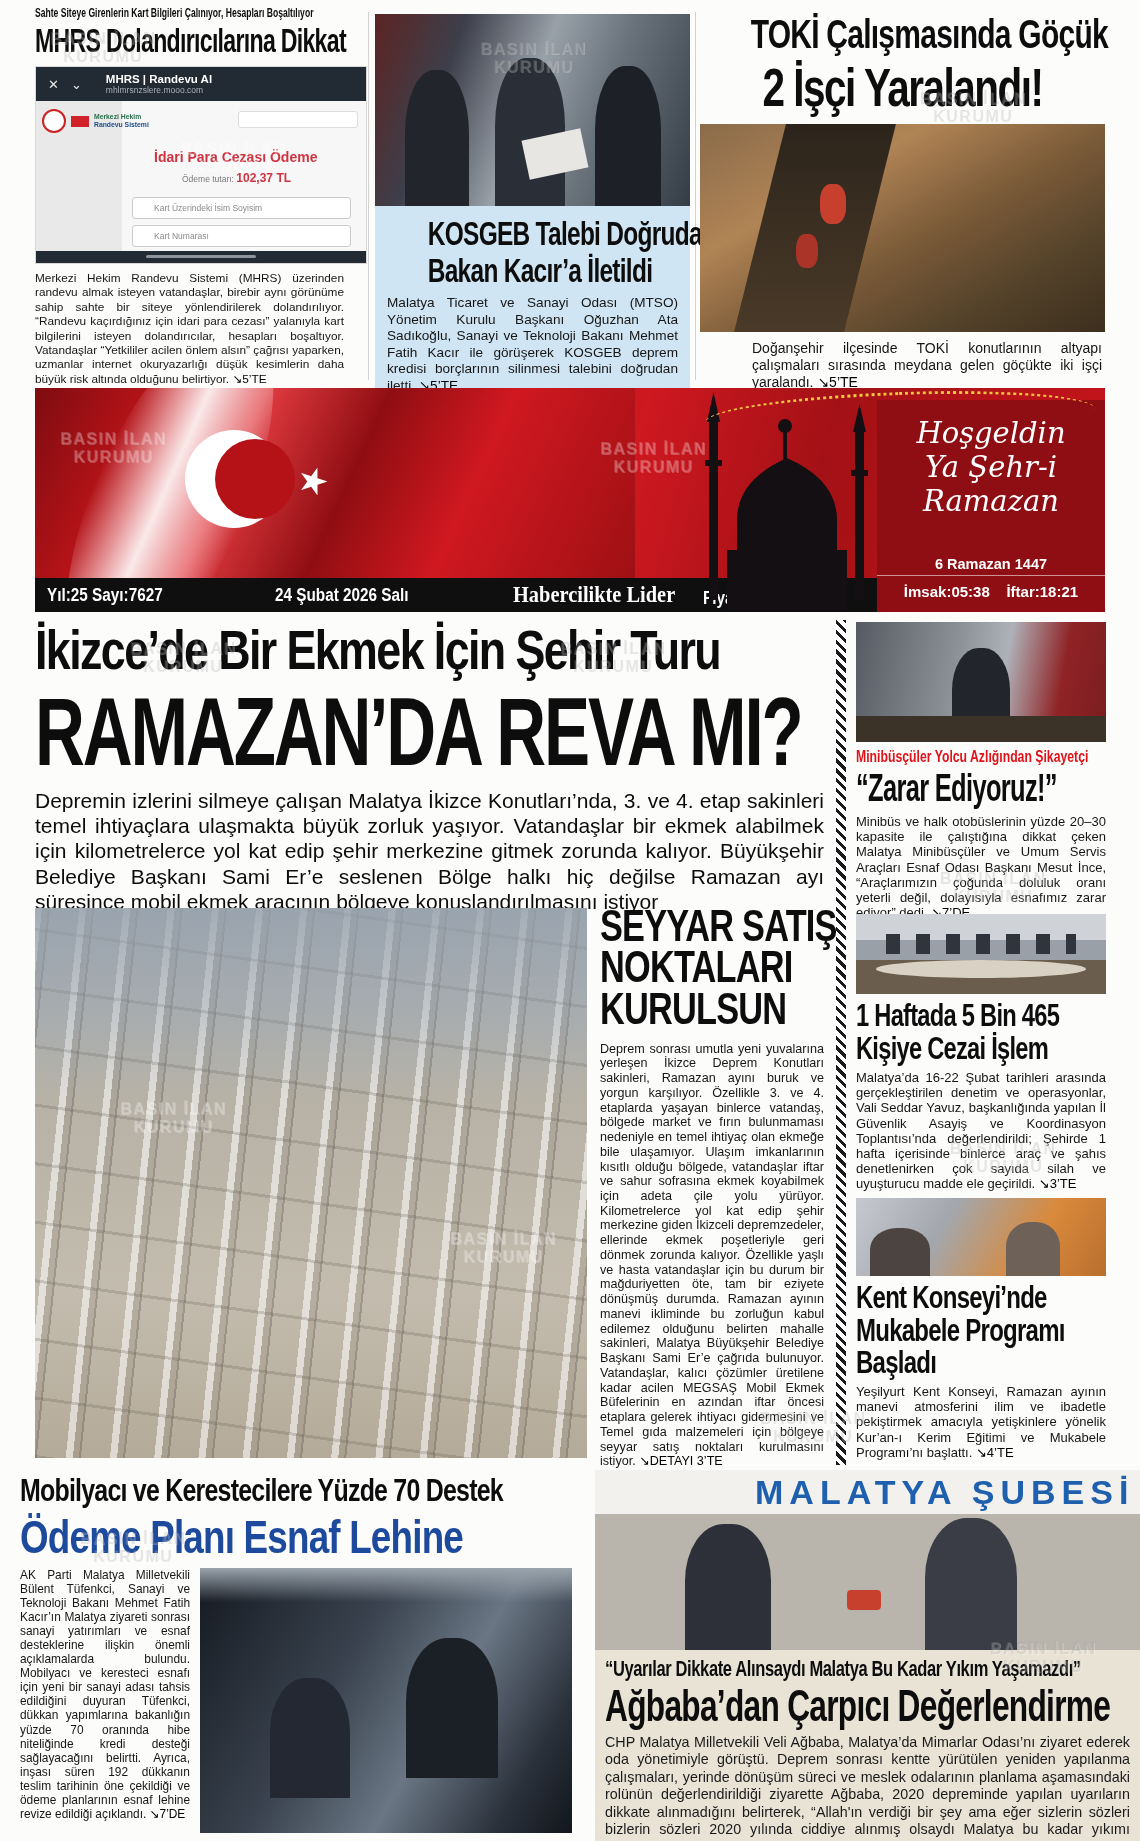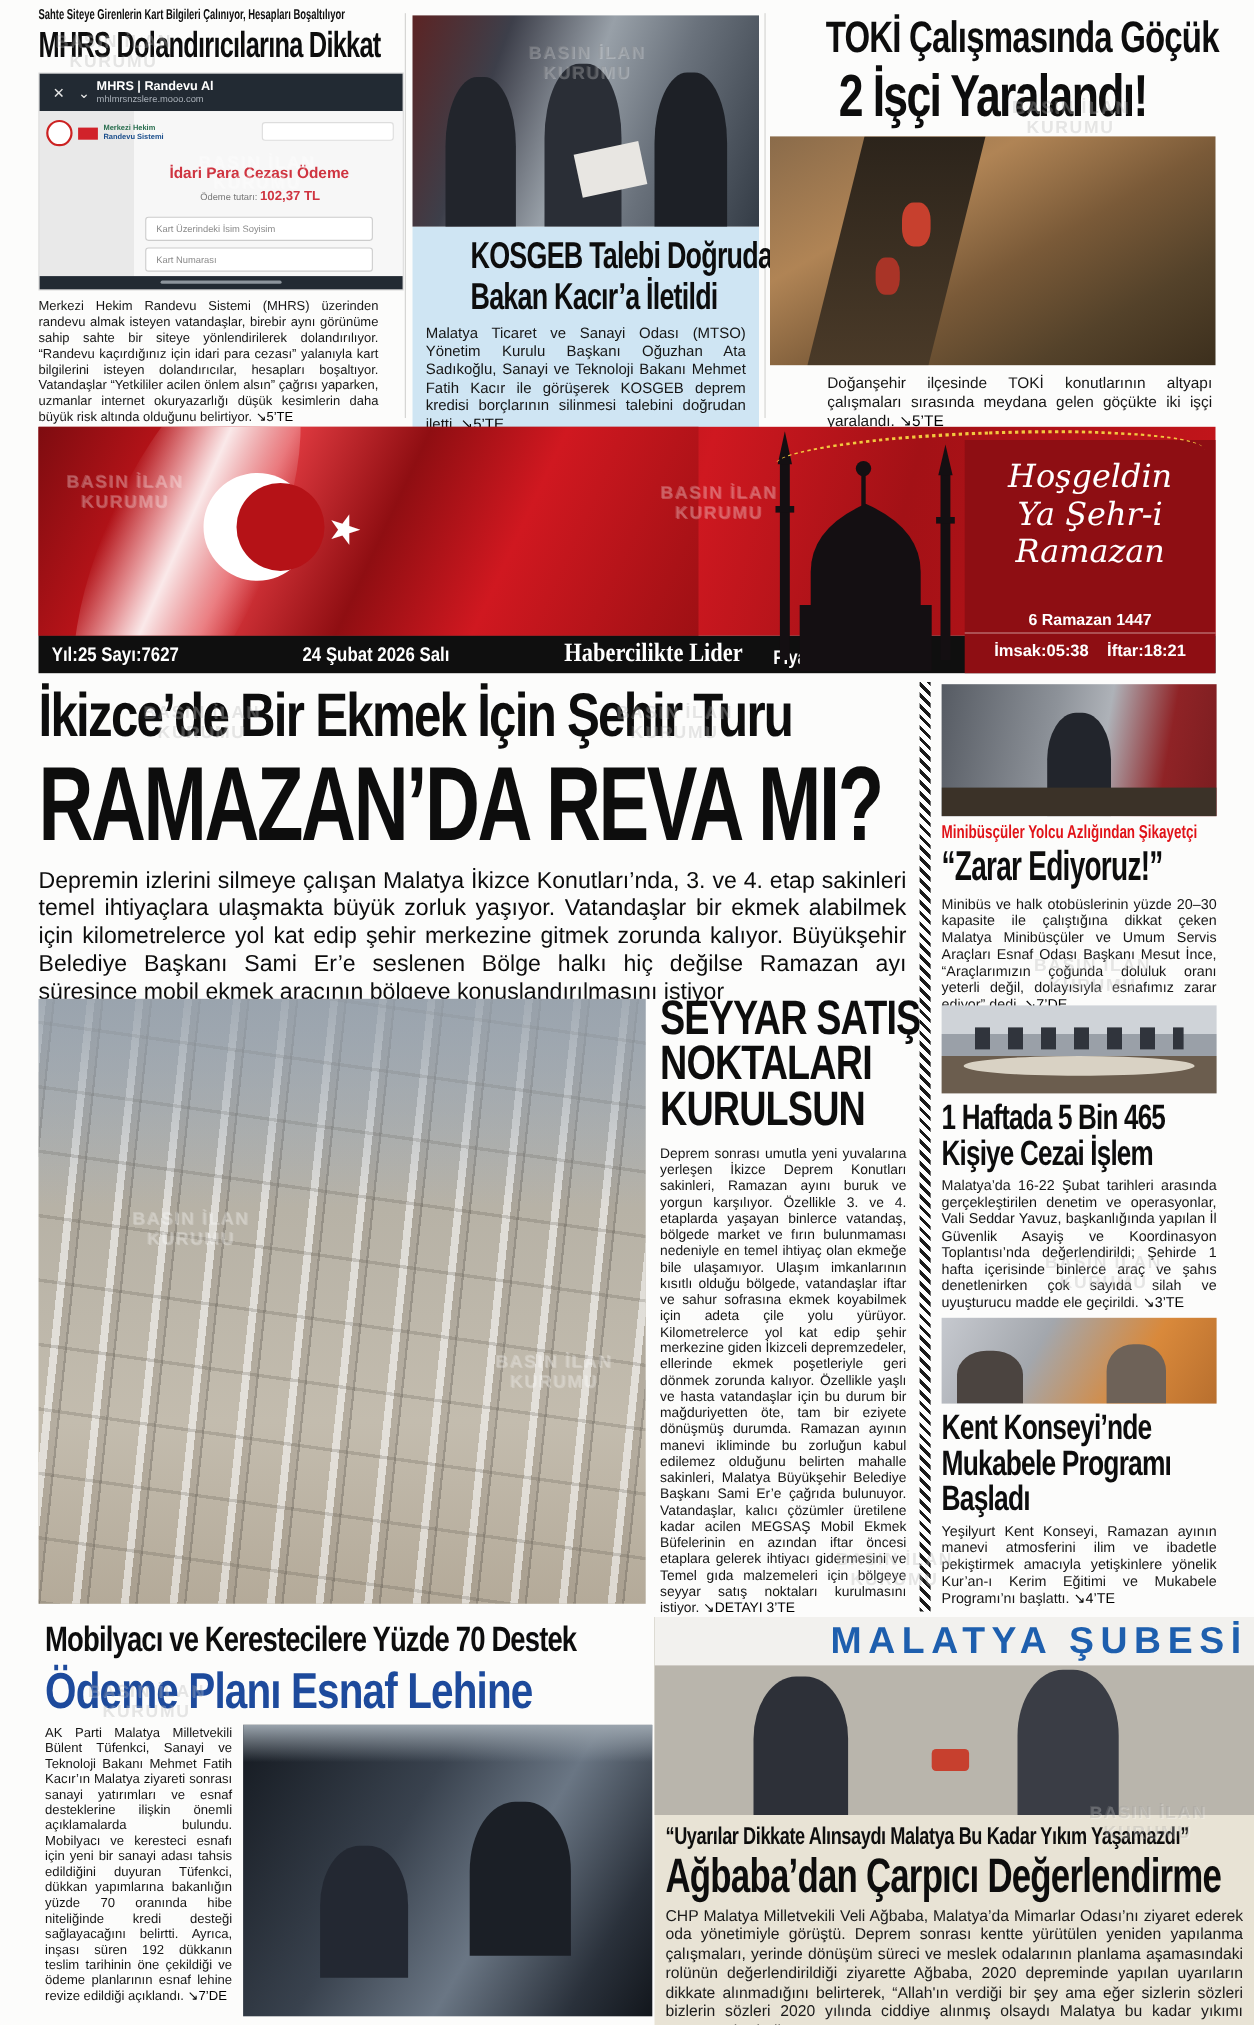--- a/index.html
+++ b/index.html
@@ -12,35 +12,35 @@
   .ref{font-weight:400;white-space:nowrap;color:#000;}
   .vline{position:absolute;width:1px;background:#d2d2d0;}
   .photo{position:absolute;overflow:hidden;}
   .wm{position:absolute;color:rgba(150,150,150,.5);opacity:.45;font-weight:700;font-size:16px;
       letter-spacing:1.5px;text-align:center;line-height:1.15;pointer-events:none;z-index:40;
       text-shadow:1px 1px 0 rgba(255,255,255,.55);}
   
   .shot{position:relative;width:330px;height:196px;background:#efefef;border:1px solid #d8d8d8;}
   .shot-head{height:34px;background:#222a33;display:flex;align-items:center;color:#fff;}
   .shot-head .gl{font-size:13px;color:#e8e8e8;margin-left:12px;}
-  .shot-head .ttl{margin-left:6px;line-height:1.15;}
+  .shot-head .ttl{margin-left:24px;line-height:1.15;}
   .shot-head .ttl .t1{font-size:11.5px;font-weight:700;}
   .shot-head .ttl .t2{font-size:8.5px;color:#a9b0b8;}
   .shot-body{position:relative;height:150px;background:linear-gradient(90deg,#e9e9e9 0 26%,#f7f7f7 26% 100%);}
   .logo-row{position:absolute;left:6px;top:8px;display:flex;align-items:center;gap:5px;}
   .tc-logo{width:20px;height:20px;border:2px solid #c22;border-radius:50%;background:#fff;}
   .flag-chip{width:18px;height:11px;background:#d1222a;}
   .mhrs-logo{font-size:6.8px;font-weight:700;color:#2a6e4f;line-height:1.15;}
   .mhrs-logo .b{color:#1b4e8c;}
   .srch{position:absolute;right:8px;top:10px;width:118px;height:15px;background:#fff;border:1px solid #ddd;border-radius:3px;}
   .pay-title{position:absolute;left:118px;top:48px;font-size:14px;font-weight:700;color:#cf3440;}
   .pay-amt{position:absolute;left:146px;top:70px;font-size:8.5px;color:#777;}
   .pay-amt b{font-size:12px;color:#cf3440;}
   .fld{position:absolute;left:96px;width:196px;height:20px;border:1px solid #ccc;border-radius:3px;background:#fff;
-       font-size:8.5px;color:#8a8a8a;line-height:20px;padding-left:9px;}
+       font-size:8.5px;color:#8a8a8a;line-height:20px;padding-left:21px;}
   .shot-foot{height:12px;background:#222a33;position:relative;}
   .shot-foot .bar{position:absolute;left:50%;top:4px;width:110px;height:3px;margin-left:-55px;background:#8c949c;border-radius:2px;}
   
   .mast{position:absolute;left:35px;top:388px;width:1070px;height:224px;}
   .band{position:absolute;left:0;top:0;width:100%;height:190px;
         background:linear-gradient(105deg,#8d0f13 0%,#c6151b 20%,#9e1014 38%,#cf1820 55%,#a31116 72%,#c6151b 100%);}
   .flagwave{position:absolute;left:0;top:0;width:600px;height:190px;overflow:hidden;
         background:linear-gradient(115deg,#7e0c10 0%,#c6151b 22%,#e03a40 34%,#8f0e12 52%,#d01820 70%,#9e1014 100%);}
   .swash{position:absolute;left:60px;top:-80px;width:150px;height:380px;transform:rotate(24deg);
         background:linear-gradient(90deg,rgba(255,255,255,0) 0,rgba(255,255,255,.9) 45%,rgba(255,255,255,0) 100%);border-radius:50%;}
@@ -320,21 +320,21 @@
     </div>
     <div class="abs cnd" style="left:0;top:660px;font-size:32px;transform:scaleX(.75);transform-origin:0 0;letter-spacing:-1px;line-height:.97">Kent Konseyi’nde</div>
     <div class="abs cnd" style="left:0;top:692px;font-size:32px;transform:scaleX(.75);transform-origin:0 0;letter-spacing:-1px">Mukabele Programı</div>
     <div class="abs cnd" style="left:0;top:724px;font-size:32px;transform:scaleX(.75);transform-origin:0 0;letter-spacing:-1px">Başladı</div>
     <p class="abs railbt" style="left:0;top:762px;width:250px">
       <span>Yeşilyurt Kent Konseyi, Ramazan ayının manevi atmosferini ilim ve ibadetle pekiştirmek amacıyla yetişkinlere yönelik Kur’an-ı Kerim Eğitimi ve Mukabele Programı’nı başlattı.</span>
       <b class="ref">↘4’TE</b>
     </p>
   </aside>
 
-  <section class="abs" style="left:41px;top:1470px;width:552px;height:365px">
+  <section class="abs" style="left:20px;top:1470px;width:552px;height:365px">
     <div class="cnd" style="font-size:32px;transform:scaleX(.78);transform-origin:0 0;letter-spacing:-1px;margin-top:4px">Mobilyacı ve Kerestecilere Yüzde 70 Destek</div>
     <div class="cnd" style="font-size:46px;transform:scaleX(.8);transform-origin:0 0;letter-spacing:-1px;color:#1d4a9c;margin-top:8px">Ödeme Planı Esnaf Lehine</div>
     <p class="abs bl-body" style="left:0;top:98px;width:170px;margin:0">
       <span>AK Parti Malatya Milletvekili Bülent Tüfenkci, Sanayi ve Teknoloji Bakanı Mehmet Fatih Kacır’ın Malatya ziyareti sonrası sanayi yatırımları ve esnaf desteklerine ilişkin önemli açıklamalarda bulundu. Mobilyacı ve keresteci esnafı için yeni bir sanayi adası tahsis edildiğini duyuran Tüfenkci, dükkan yapımlarına bakanlığın yüzde 70 oranında hibe niteliğinde kredi desteği sağlayacağını belirtti. Ayrıca, inşası süren 192 dükkanın teslim tarihinin öne çekildiği ve ödeme planlarının esnaf lehine revize edildiği açıklandı.</span>
       <b class="ref">↘7’DE</b>
     </p>
     <div class="photo" style="left:180px;top:98px;width:372px;height:265px;
          background:linear-gradient(120deg,#151a21 0%,#39424e 38%,#6a7684 62%,#2a313b 85%,#12161c 100%)">
       <div class="abs" style="left:206px;top:70px;width:92px;height:140px;background:#1b1f26;border-radius:45% 45% 0 0"></div>
       <div class="abs" style="left:70px;top:110px;width:80px;height:120px;background:#232832;border-radius:45% 45% 0 0"></div>

